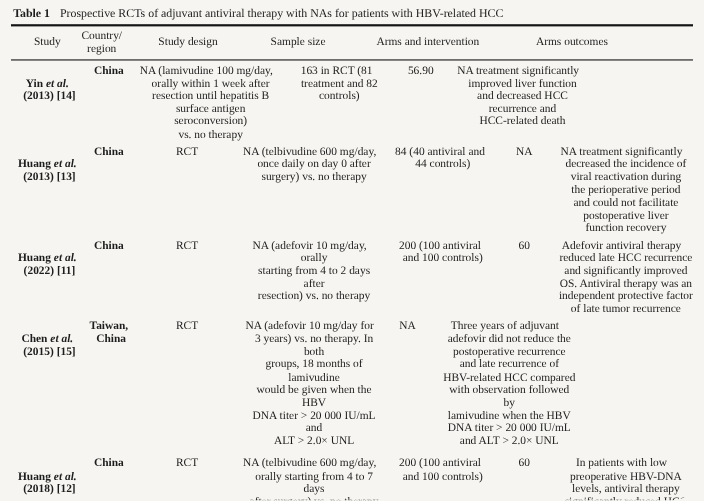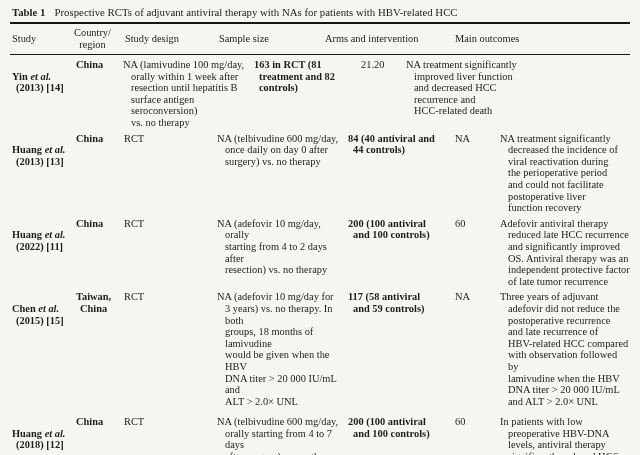--- a/index.html
+++ b/index.html
@@ -47,38 +47,39 @@
     display: flex;
     align-items: flex-start;
     padding-top: 4px;
   }
   .brow.gap-lg { padding-top: 9px; }
   .cell, .hcell {
     font-size: 10.4px;
     line-height: 11.6px;
     box-sizing: border-box;
     white-space: pre-line;
+    text-align: center;
   }
   
   .c-study    { flex: 0 0 64px;  }
   .c-country  { flex: 0 0 48px;  }
   .c-design   { flex: 0 0 94px;  }
   .c-arms     { flex: 0 0 130px; }
   .c-sample   { flex: 0 0 106px; }
   .c-followup { flex: 0 0 46px;  }
   .c-outcomes { flex: 0 0 132px; }
   
   .hcell { padding-left: 2px; }
   .hcell.hc-center { text-align: center; padding-left: 0; padding-right: 12px; }
   
   .cell.c-study    { padding-left: 2px; font-weight: bold; }
   .cell.c-country  { padding-left: 6px;  text-indent: -4px; font-weight: bold; }
   .cell.c-design   { padding-left: 8px;  text-indent: -6px; }
   .cell.c-arms     { padding-left: 9px;  text-indent: -8px; }
-  .cell.c-sample   { padding-left: 7px;  text-indent: -5px; font-weight: bold; }
+  .cell.c-sample   { padding-left: 7px;  text-indent: -5px; }
   .cell.c-followup { padding-left: 3px; }
   .cell.c-outcomes { padding-left: 10px; text-indent: -8px; }
   .study-ref { display: block; padding-left: 4px; }
   .etal { font-style: italic; }
 </style>
 </head>
 <body>
 
 <div class="page">
 
@@ -88,40 +89,40 @@
 
   <div class="rule rule-top"></div>
 
   <div class="hrow">
     <div class="hcell c-study">Study</div>
     <div class="hcell c-country hc-center">Country/
 region</div>
     <div class="hcell c-design">Study design</div>
     <div class="hcell c-sample">Sample size</div>
     <div class="hcell c-arms">Arms and intervention</div>
-    <div class="hcell c-outcomes">Main outcomes</div>
+    <div class="hcell c-outcomes">Arms outcomes</div>
   </div>
 
   <div class="rule rule-mid"></div>
 
   <div class="brow">
     <div class="cell c-study">
       <span>Yin</span> <span class="etal">et al.</span>
       <span class="study-ref">(2013) [14]</span>
     </div>
     <div class="cell c-country">China</div>
     <div class="cell c-arms">NA (lamivudine 100 mg/day,
 orally within 1 week after
 resection until hepatitis B
 surface antigen seroconversion)
 vs. no therapy</div>
     <div class="cell c-sample">163 in RCT (81
 treatment and 82
 controls)</div>
-    <div class="cell c-followup">21.20</div>
+    <div class="cell c-followup">56.90</div>
     <div class="cell c-outcomes">NA treatment significantly
 improved liver function
 and decreased HCC
 recurrence and
 HCC-related death</div>
   </div>
 
   <div class="brow">
     <div class="cell c-study">
       <span>Huang</span> <span class="etal">et al.</span>
@@ -172,22 +173,20 @@
     </div>
     <div class="cell c-country">Taiwan,
 China</div>
     <div class="cell c-design">RCT</div>
     <div class="cell c-arms">NA (adefovir 10 mg/day for
 3 years) vs. no therapy. In both
 groups, 18 months of lamivudine
 would be given when the HBV
 DNA titer &gt; 20 000 IU/mL and
 ALT &gt; 2.0× UNL</div>
-    <div class="cell c-sample">117 (58 antiviral
-and 59 controls)</div>
     <div class="cell c-followup">NA</div>
     <div class="cell c-outcomes">Three years of adjuvant
 adefovir did not reduce the
 postoperative recurrence
 and late recurrence of
 HBV-related HCC compared
 with observation followed by
 lamivudine when the HBV
 DNA titer &gt; 20 000 IU/mL
 and ALT &gt; 2.0× UNL</div>

